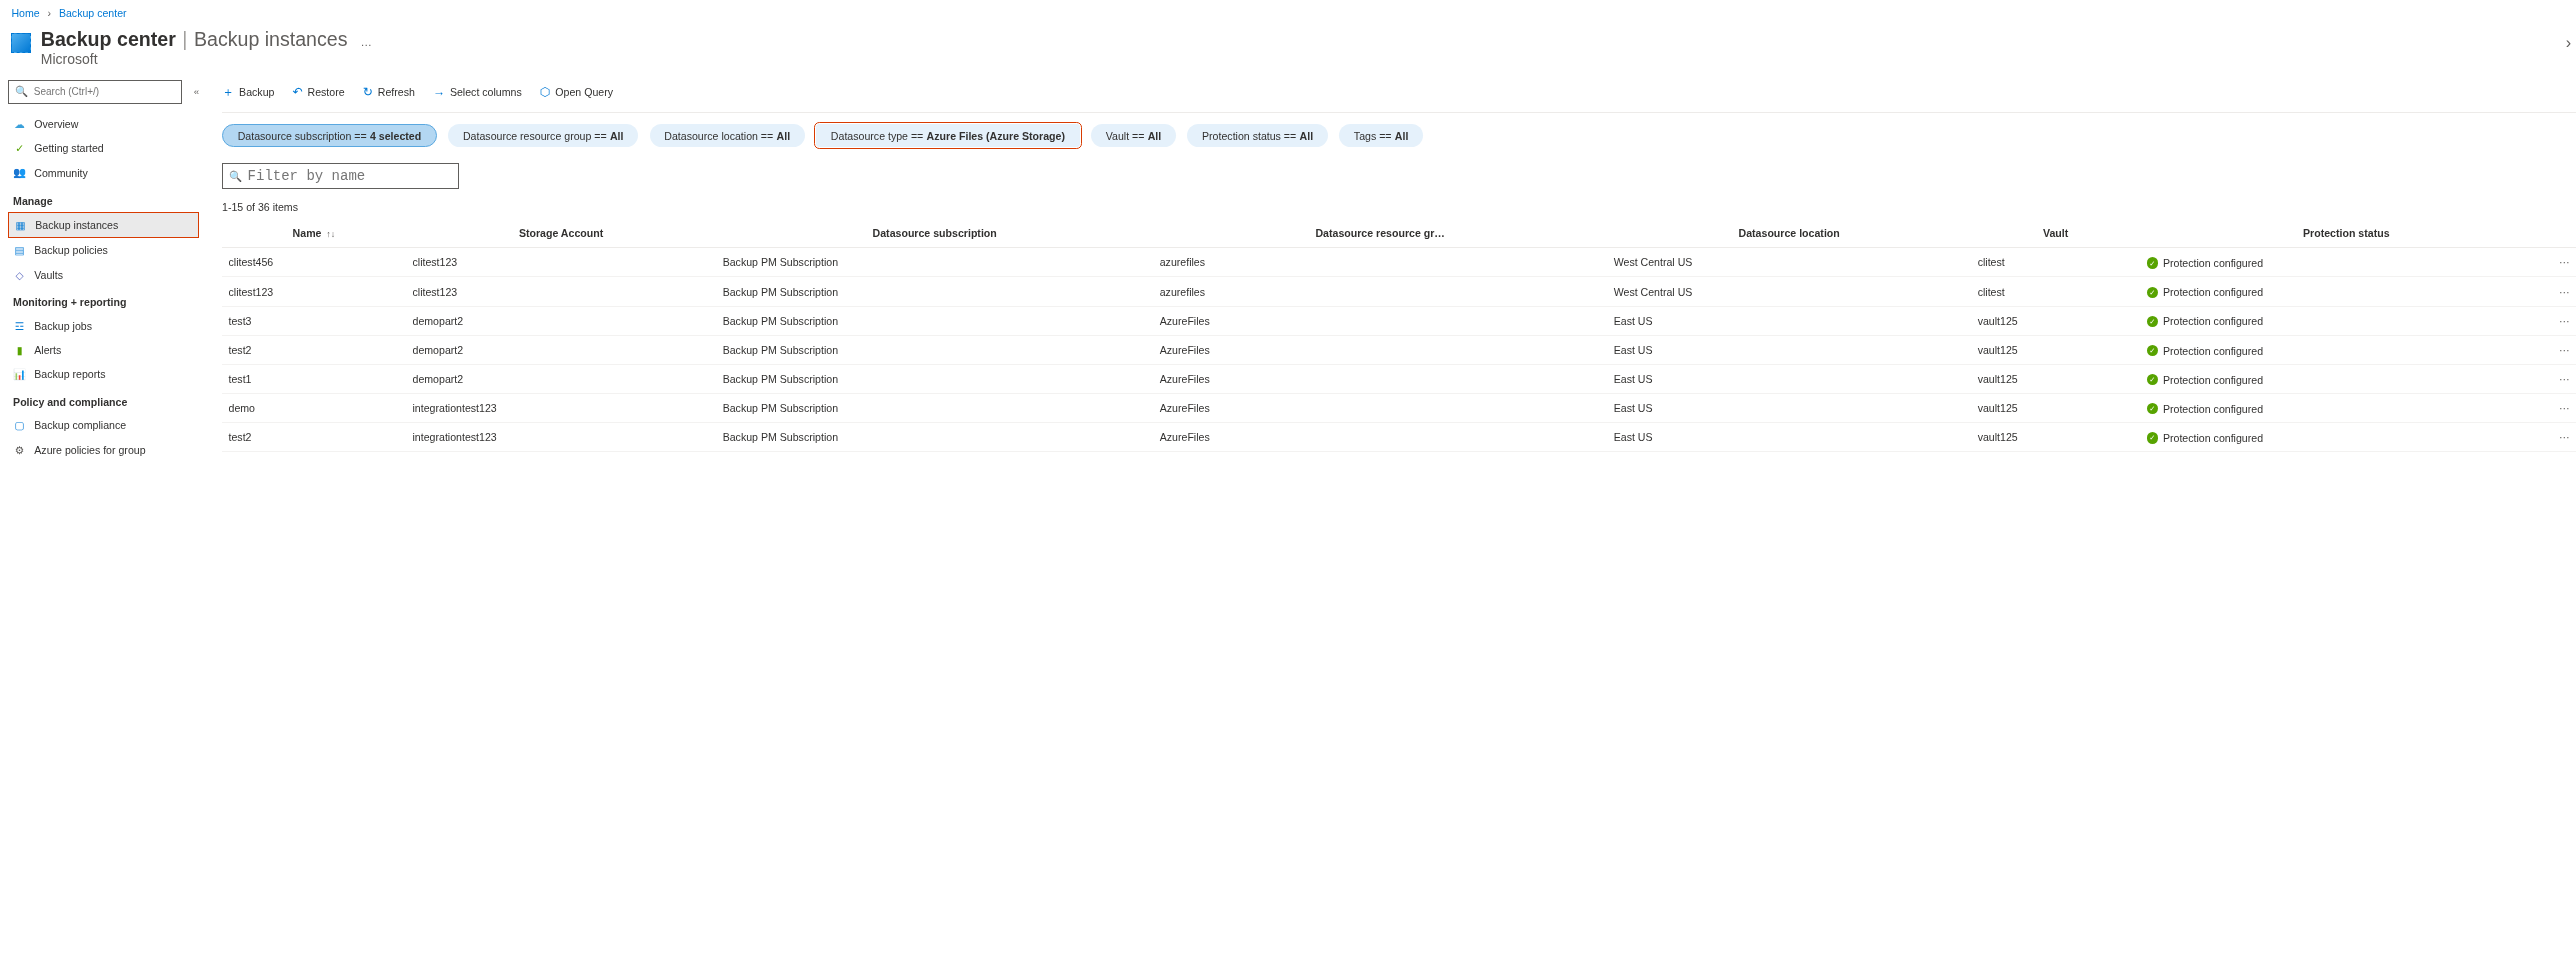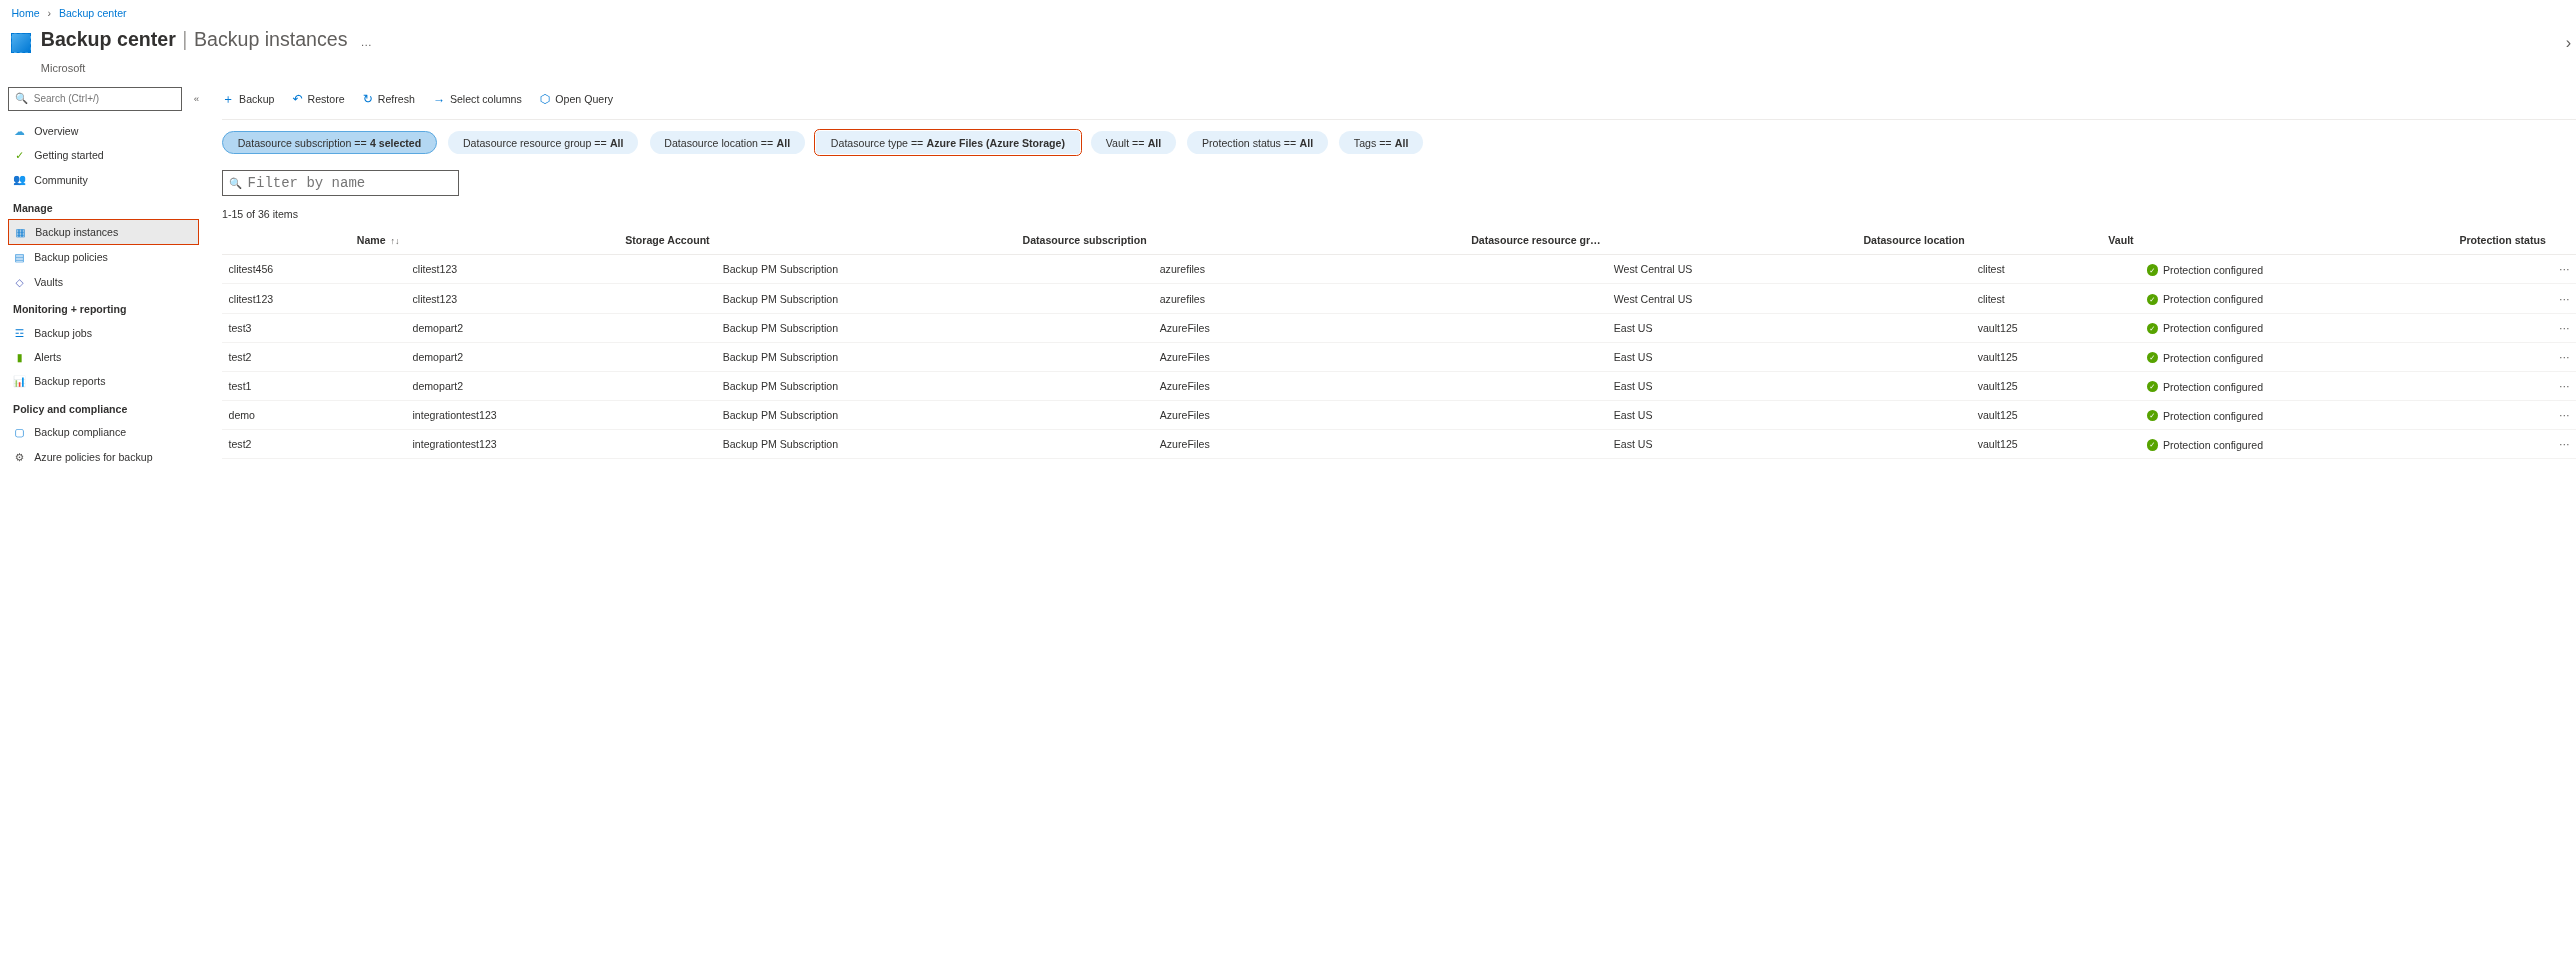--- a/index.html
+++ b/index.html
@@ -10,21 +10,21 @@
 .breadcrumb .sep { margin: 0 4.9px; color: #605e5c; }
 
 .header { display: flex; align-items: flex-start; padding: 3.3px 11.4px 8.2px; gap: 9.8px; }
 .header-icon { width: 19.6px; height: 19.6px; background: linear-gradient(135deg,#50b0f0,#0078d4); border: 0.8px dashed #0078d4; margin-top: 4.9px; flex: 0 0 19.6px; }
 .header-titles { flex: 1; }
 .header-title-row { display: flex; align-items: baseline; gap: 6.5px; }
 .header-title { font-size: 19.6px; font-weight: 600; color: #323130; }
 .header-sep { font-size: 19.6px; color: #a19f9d; font-weight: 300; }
 .header-subtitle { font-size: 19.6px; font-weight: 300; color: #605e5c; }
 .header-more { color: #605e5c; padding: 0 6.5px; font-size: 11.4px; letter-spacing: 0.8px; }
-.header-company { font-size: 11px; color: #605e5c; margin-top: 11px; }
+.header-company { font-size: 14px; color: #605e5c; margin-top: 0; }
 .header-chevron { font-size: 16.3px; color: #605e5c; position: absolute; right: 4.9px; top: 33px; }
 
 .layout { display: flex; height: calc(100vh - 65px); }
 
 .sidebar { width: 204px; flex: 0 0 204px; border-right: 0px solid #edebe9; padding: 4.9px 4.9px 4.9px 8.2px; overflow-y: auto; }
 .search-row { display: flex; align-items: center; gap: 11.4px; margin-bottom: 8.2px; }
 .search-box { flex: 1; border: 0.8px solid #605e5c; padding: 4.1px 6.5px; display: flex; align-items: center; gap: 4.9px; font-size: 10.6px; color: #605e5c; }
 .search-box input { border: none; outline: none; flex: 1; font-size: 10px; color: #323130; }
 .collapse-btn { color: #605e5c; font-size: 9.8px; cursor: pointer; }
 
@@ -48,21 +48,21 @@
 .pill strong { font-weight: 600; }
 .pill.hl { outline: 1.6px solid #d83b01; outline-offset: 1.6px; border-radius: 3.3px; justify-content: space-between; }
 
 .filter-input { border: 0.8px solid #605e5c; padding: 4.1px 6.5px; width: 237px; display: flex; align-items: center; gap: 4.9px; margin-top: 4.9px; }
 .filter-input input { border: none; outline: none; flex: 1; font-size: 14px; font-family: Liberation Mono, monospace; }
 
 .count-text { font-size: 10.6px; color: #323130; padding: 11.4px 0 6.5px; }
 
 .table-wrap { flex: 1; overflow: auto; }
 table { width: 100%; border-collapse: collapse; font-size: 10.6px; }
-th { text-align: right; font-weight: 600; color: #323130; padding: 8.2px 6.5px; border-bottom: 0.8px solid #edebe9; white-space: nowrap; }
+th { text-align: center; font-weight: 600; color: #323130; padding: 8.2px 6.5px; border-bottom: 0.8px solid #edebe9; white-space: nowrap; }
 th .sort { color: #605e5c; margin-left: 4.9px; font-size: 9px; }
 td { padding: 7.3px 6.5px; border-bottom: 0.8px solid #f3f2f1; color: #323130; white-space: nowrap; }
 .status-cell { display: inline-flex; align-items: center; gap: 4.9px; }
 .status-ok { width: 11.4px; height: 11.4px; border-radius: 50%; background: #57a300; color: #fff; display: inline-flex; align-items: center; justify-content: center; font-size: 7.3px; }
 .row-more { color: #605e5c; cursor: pointer; text-align: center; width: 19.6px; }
 
 .ic-cloud{color:#3aa0da}
 .ic-rocket{color:#57a300}
 .ic-people{color:#0078d4}
 .ic-grid{color:#0078d4}
@@ -147,21 +147,21 @@
           <span class="nav-icon ic-chart">📊</span>
           <span>Backup reports</span>
         </div>
         <div class="nav-section">Policy and compliance</div>
         <div class="nav-item">
           <span class="nav-icon ic-doc">▢</span>
           <span>Backup compliance</span>
         </div>
         <div class="nav-item">
           <span class="nav-icon ic-gear">⚙</span>
-          <span>Azure policies for backup</span>
+          <span>Azure policies for group</span>
         </div>
       </div>
   </div>
 
   <div class="main">
 
     <div class="toolbar" id="toolbar-root">
         <div class="tool-btn">
           <span class="tool-icon">＋</span>
           <span>Backup</span>

